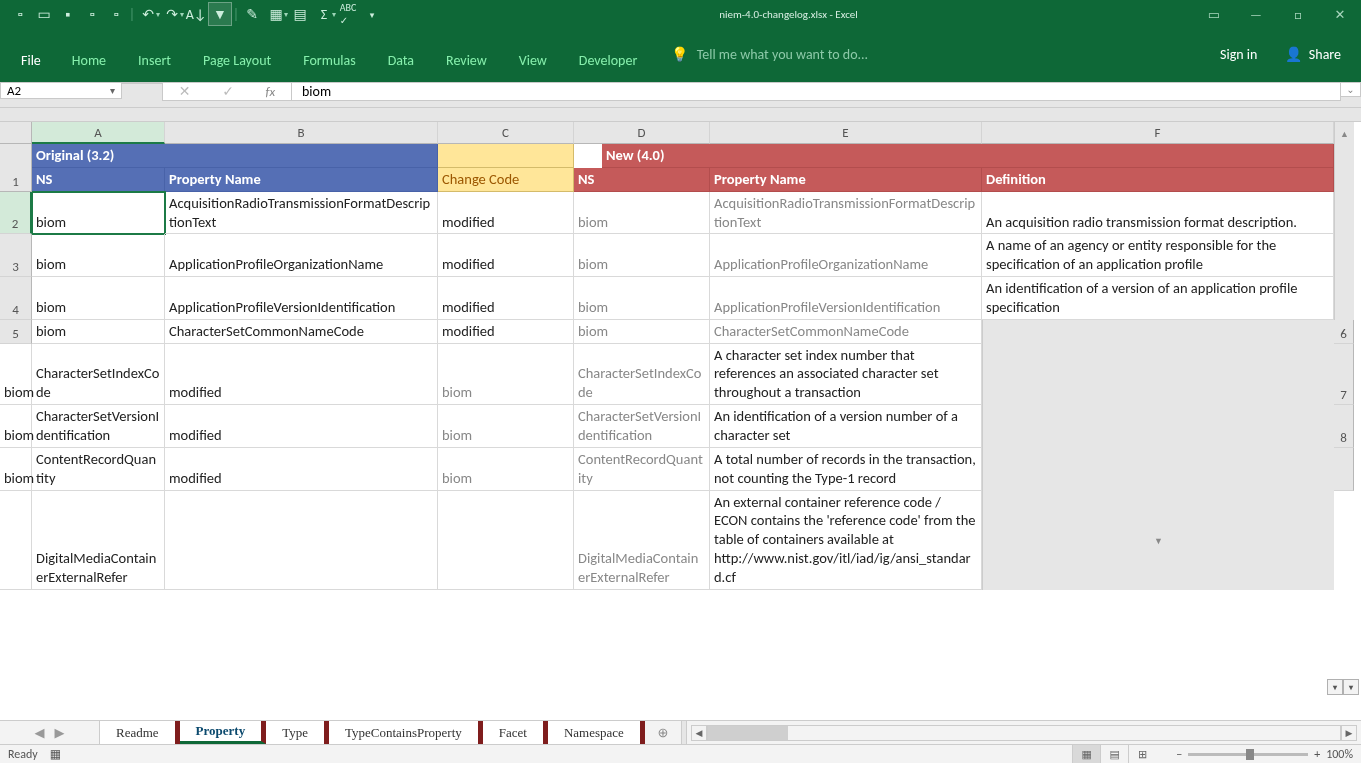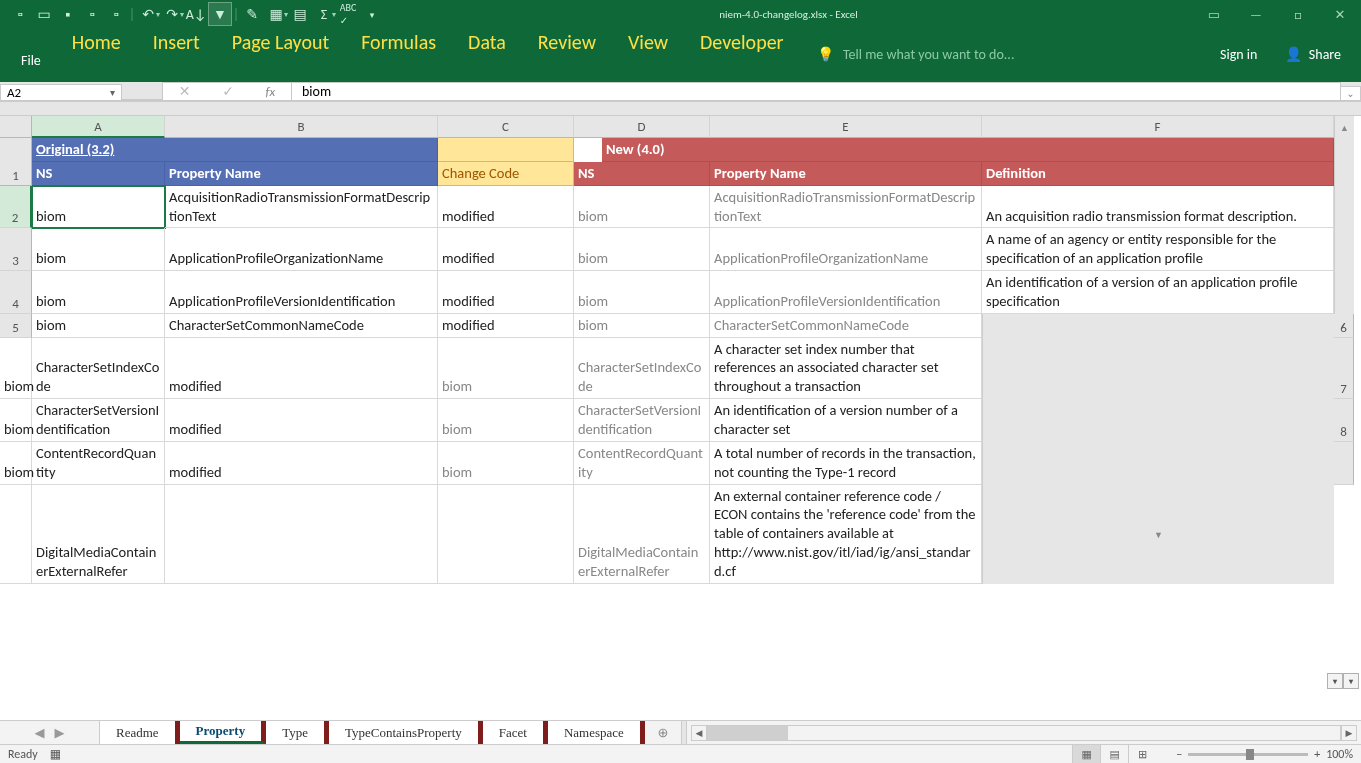--- a/index.html
+++ b/index.html
@@ -11,27 +11,27 @@
 .qat .icon, .qat .sep { width: 24px; height: 24px; display: flex; align-items: center; justify-content: center; color: #cdeedd; font-size: 14px; cursor: pointer; }
 .qat .sep { width: 8px; color: #4a9a6f; }
 .qat .drop { font-size: 8px; margin-left: -4px; color: #9bd4b6; }
 .title { flex: 1; text-align: center; color: #d7eee2; font-size: 11px; }
 .wincontrols { display: flex; }
 .wincontrols div { width: 42px; height: 28px; display: flex; align-items: center; justify-content: center; color: #a8d6bd; font-size: 13px; cursor: pointer; }
 
 
 .ribbon { height: 54px; background: #0e6837; display: flex; align-items: flex-start; padding: 0 6px; }
 .file-tab { height: 28px; padding: 0 14px; background: #0e6837; color: #fff; font-size: 14px; display: flex; align-items: center; margin-top: 18px; border: 1px solid transparent; cursor: pointer; }
-.rtab { height: 28px; padding: 0 16px; color: #fde047; font-size: 20px; display: flex; align-items: center; cursor: pointer; }
+.rtab { height: 28px; padding: 0 16px; color: #86efac; font-size: 14px; display: flex; align-items: center; margin-top: 18px; cursor: pointer; }
 .tellme { flex: 1; display: flex; align-items: center; margin-top: 18px; color: #8cc9a8; font-size: 14px; padding-left: 18px; gap: 8px; }
 .signin { color: #fff; font-size: 14px; margin-top: 18px; padding: 0 14px; cursor: pointer; }
 .share { color: #fff; font-size: 14px; margin-top: 18px; padding: 0 14px; display: flex; align-items: center; gap: 6px; cursor: pointer; }
 
 
-.fbar-row { height: 20px; background: #e6e6e6; border-bottom: 1px solid #ccc; display: flex; align-items: flex-end; }
+.fbar-row { height: 26px; background: #e6e6e6; border-bottom: 1px solid #ccc; display: flex; align-items: flex-start; }
 .namebox { width: 122px; background: #fff; border: 1px solid #c9c9c9; display: flex; align-items: center; padding: 0 6px; font-size: 13px; }
 .namebox .nbdrop { margin-left: auto; color: #666; font-size: 10px; }
 .fxicons { width: 40px; display: flex; align-items: center; justify-content: center; gap: 4px; color: #aaa; border-top: 1px solid #c9c9c9; border-bottom: 1px solid #c9c9c9; background: #e6e6e6; }
 .fxicons2 { width: 130px; display: flex; align-items: center; justify-content: space-around; color: #bbb; border: 1px solid #c9c9c9; background: #fff; font-size: 14px; }
 .fxicons2 .fx { color: #888; font-style: italic; font-size: 13px; }
 .fbar { flex: 1; background: #fff; border: 1px solid #c9c9c9; border-left: none; display: flex; align-items: center; padding: 0 10px; font-size: 14px; }
 .fbar-exp { width: 20px; background: #fff; border: 1px solid #c9c9c9; border-left: none; display: flex; align-items: center; justify-content: center; color: #888; font-size: 10px; }
 
 
 .colspacer { height: 14px; background: #e6e6e6; border-bottom: 1px solid #ccc; }
@@ -157,21 +157,21 @@
   <div class="corner"></div>
   <div class="ch sel">A</div>
   <div class="ch">B</div>
   <div class="ch">C</div>
   <div class="ch">D</div>
   <div class="ch">E</div>
   <div class="ch">F</div>
   <div class="vscroll-ind">▲</div>
 
   <div class="rh top" style="grid-row:span 2;align-items:flex-end;">1</div>
-  <div class="cell hdr-blue" style="grid-column:span 2;text-decoration:underline;">Original (3.2)</div>
+  <div class="cell hdr-blue" style="grid-column:span 2;">Original (3.2)</div>
   <div class="cell hdr-yellow"></div>
   <div class="cell hdr-red" style="grid-column:span 3;margin-left:28px;">New (4.0)</div>
   <div class="vscroll-ind" style="grid-row:span 2;"></div>
 
   <div class="cell hdr-blue hdr-row">
         <span>NS</span>
         <div class="filter-btn">▾</div>
       </div>
   <div class="cell hdr-blue hdr-row">
         <span>Property Name</span>

